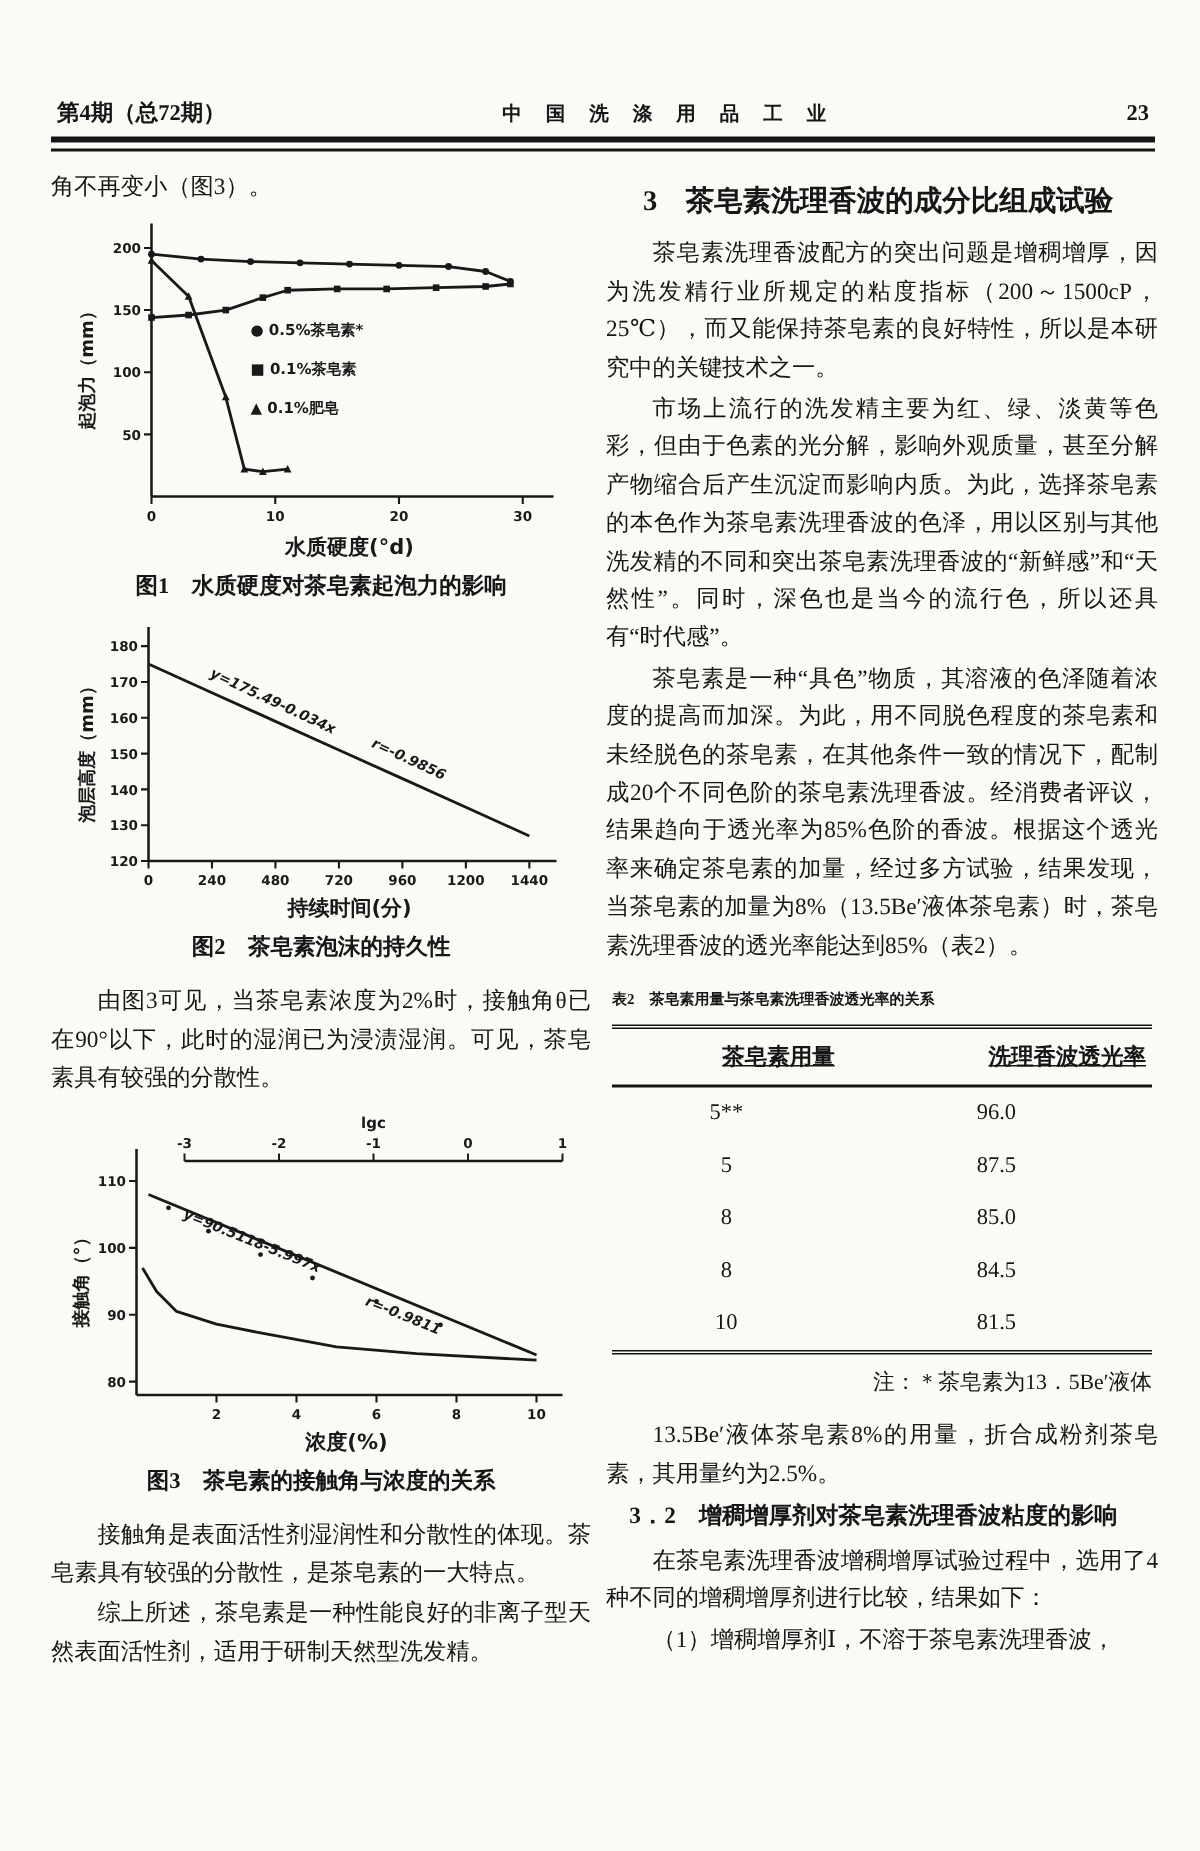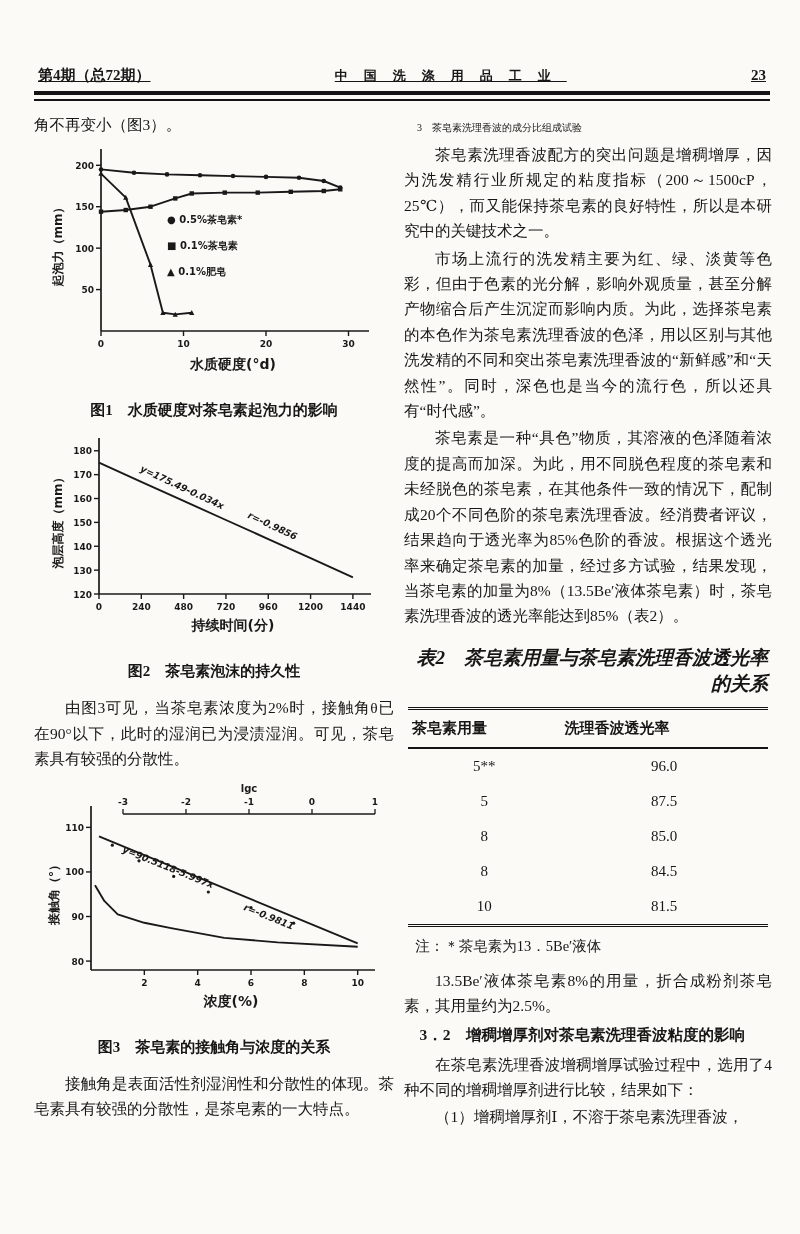--- a/index.html
+++ b/index.html
@@ -8,21 +8,21 @@
     position:relative;
     width:800px;height:1234px;
     margin:0 auto;
     background:#fbfaf6;
     overflow:hidden;
     font-family:"Liberation Serif","DejaVu Serif",serif;
     color:#161616;
   }
   
   .header{
-    position:absolute;top:66px;left:34px;right:30px;text-decoration:underline;
+    position:absolute;top:66px;left:34px;right:30px;
   }
   .header-row{
     display:flex;align-items:baseline;justify-content:space-between;
     font-size:15px;font-weight:bold;padding:0 4px 6px 4px;
   }
   .journal-title{letter-spacing:16px;font-size:13px;}
   .header-rule{
     border-top:4px solid #141414;
     border-bottom:2px solid #141414;
     height:4px;
@@ -35,55 +35,56 @@
   .col{flex:1;min-width:0;}
   .col-left{max-width:360px;}
   p.para{
     margin:0 0 2px 0;
     font-size:15.5px;line-height:1.64;
     text-align:justify;
     text-indent:2em;
   }
   p.no-indent{text-indent:0;}
   .sec-heading{
-    font-size:10px;font-weight:normal;line-height:1.6;
+    font-size:19px;font-weight:bold;line-height:1.6;
     margin:8px 0 6px 0;text-indent:1.3em;text-align:justify;
   }
   .sub-heading{
     font-size:15.5px;font-weight:bold;line-height:1.6;
     margin:4px 0 4px 0;text-indent:1em;text-align:justify;
   }
   
   .figure{margin:6px 0 10px 0;text-align:center;}
   .figure svg{display:block;margin:0 auto;}
   .fig-caption{
     font-size:15px;font-weight:bold;
-    margin-top:20px;margin-bottom:14px;
+    margin-top:0;margin-bottom:14px;
     text-align:center;
   }
   
   .tbl-wrap{margin:16px 4px 10px 4px;}
   .tbl-title{
-    font-size:19px;font-weight:bold;text-align:right;margin-bottom:10px;font-style:italic;
+    font-size:10px;font-weight:bold;text-align:left;margin-bottom:10px;
   }
   table.data-table{
     width:100%;border-collapse:collapse;
     border-top:3px double #141414;
     border-bottom:3px double #141414;
     font-size:15px;
   }
   table.data-table th{
-    font-weight:bold;padding:9px 4px;text-align:left;
+    font-weight:bold;padding:9px 4px;text-align:right;
     border-bottom:2px solid #141414;
+    text-decoration:underline;
   }
   table.data-table td{
     padding:9px 4px;text-align:center;
     font-family:"Liberation Serif","DejaVu Serif",serif;
   }
-  .tbl-notes{margin-top:8px;font-size:14.5px;line-height:1.6;}
+  .tbl-notes{margin-top:8px;font-size:14.5px;line-height:1.6;text-align:right;}
   .tbl-note-1{text-indent:0.5em;}
   .tbl-note-2{text-indent:3.2em;}
   .chart-text{font-family:"DejaVu Sans",sans-serif;}
 </style>
 </head>
 <body>
 
 <div class="page">
 
   <div class="header">
@@ -244,20 +245,21 @@
             <circle cx="206" cy="129.6" r="1.6" fill="#191919"></circle>
             <circle cx="248.66666666666666" cy="145.2" r="1.6" fill="#191919"></circle>
             <polyline points="50.0,107.3 59.3,122.9 72.7,136.3 99.3,144.8 126.0,150.1 179.3,159.9 232.7,164.4 312.7,168.8" fill="none" stroke="#191919" stroke-width="1.9" stroke-linejoin="round"></polyline>
             <text x="76.66666666666666" y="73.88571428571429" font-size="9.5" font-weight="bold" font-style="italic" fill="#191919" class="chart-text" transform="rotate(22 76.66666666666666 73.88571428571429)">y=90.5118-5.997x</text>
             <text x="198.00000000000003" y="131.82857142857142" font-size="9.5" font-weight="bold" font-style="italic" fill="#191919" class="chart-text" transform="rotate(22 198.00000000000003 131.82857142857142)">r=-0.9811</text>
           </svg>
         <div class="fig-caption">图3　茶皂素的接触角与浓度的关系</div>
       </div>
 
       <p class="para">接触角是表面活性剂湿润性和分散性的体现。茶皂素具有较强的分散性，是茶皂素的一大特点。</p>
+      <p class="para">综上所述，茶皂素是一种性能良好的非离子型天然表面活性剂，适用于研制天然型洗发精。</p>
     </div>
 
     <div class="col">
       <div class="sec-heading">3　茶皂素洗理香波的成分比组成试验</div>
       <p class="para">茶皂素洗理香波配方的突出问题是增稠增厚，因为洗发精行业所规定的粘度指标（200～1500cP，25℃），而又能保持茶皂素的良好特性，所以是本研究中的关键技术之一。</p>
       <p class="para">市场上流行的洗发精主要为红、绿、淡黄等色彩，但由于色素的光分解，影响外观质量，甚至分解产物缩合后产生沉淀而影响内质。为此，选择茶皂素的本色作为茶皂素洗理香波的色泽，用以区别与其他洗发精的不同和突出茶皂素洗理香波的“新鲜感”和“天然性”。同时，深色也是当今的流行色，所以还具有“时代感”。</p>
       <p class="para">茶皂素是一种“具色”物质，其溶液的色泽随着浓度的提高而加深。为此，用不同脱色程度的茶皂素和未经脱色的茶皂素，在其他条件一致的情况下，配制成20个不同色阶的茶皂素洗理香波。经消费者评议，结果趋向于透光率为85%色阶的香波。根据这个透光率来确定茶皂素的加量，经过多方试验，结果发现，当茶皂素的加量为8%（13.5Be′液体茶皂素）时，茶皂素洗理香波的透光率能达到85%（表2）。</p>
 
       <div class="tbl-wrap">
         <div class="tbl-title">表2　茶皂素用量与茶皂素洗理香波透光率的关系</div>

